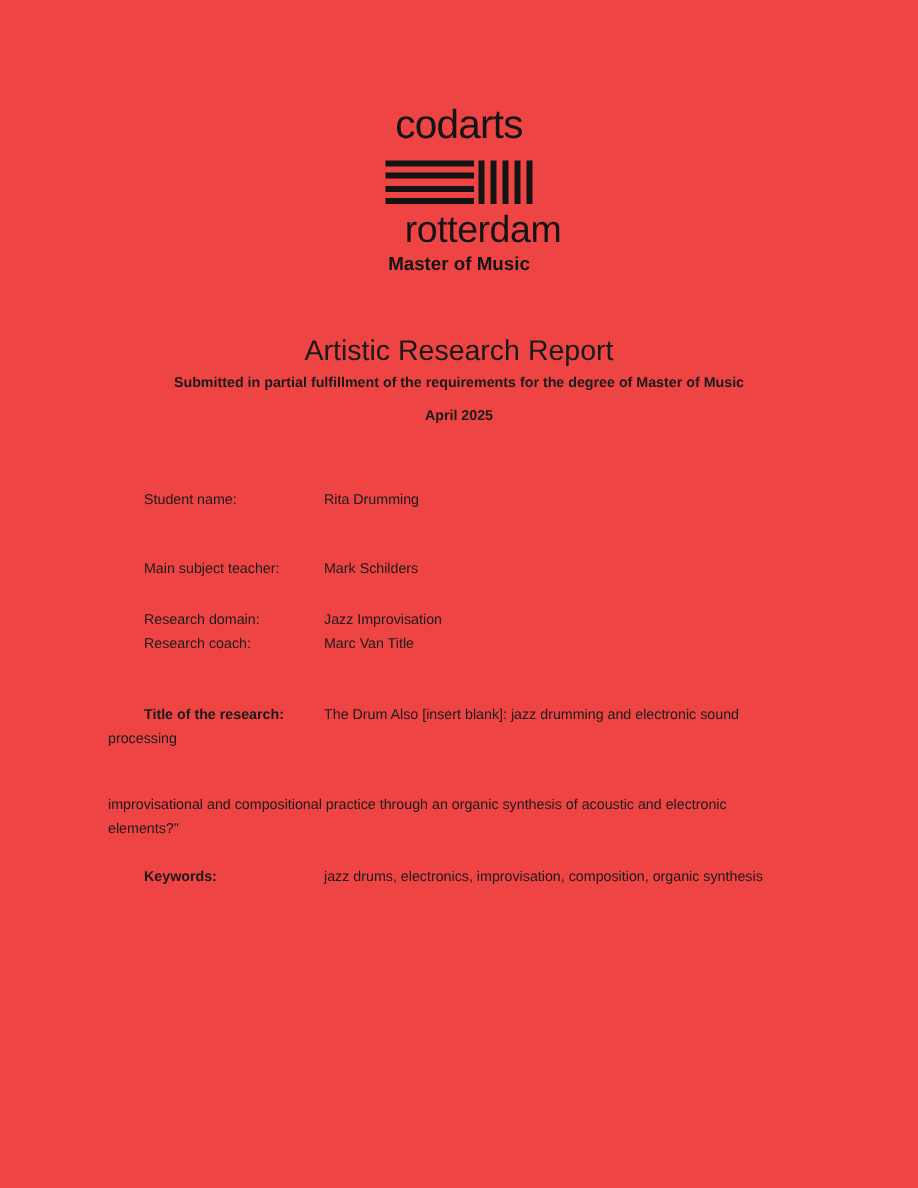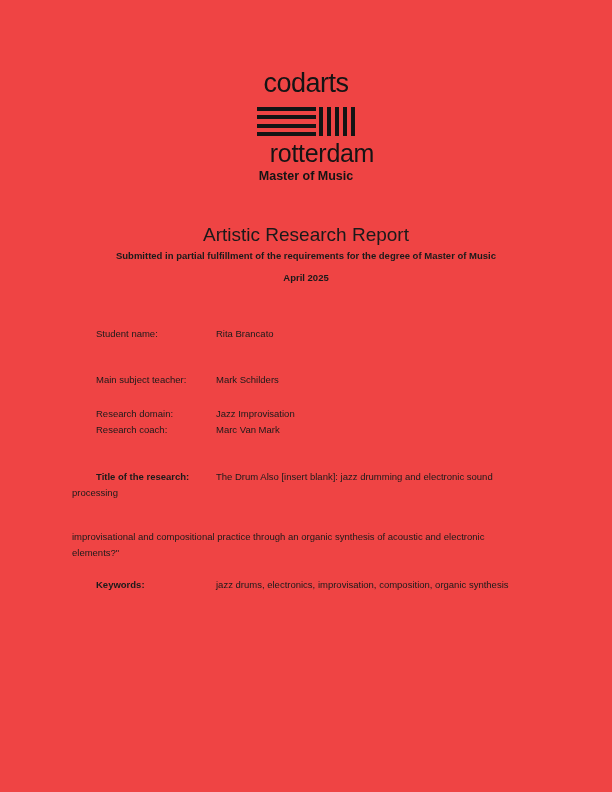--- a/index.html
+++ b/index.html
@@ -122,37 +122,37 @@
   </div>
 
   <div class="abs center report-title" style="top:223px">Artistic Research Report</div>
 
   <div class="abs center program" style="top:169px">Master of Music</div>
   <div class="abs center degree-statement" style="top:248px">Submitted in partial fulfillment of the requirements for the degree of Master of Music</div>
   <div class="abs center report-date" style="top:270px">April 2025</div>
 
   <div class="row" style="top:326px">
     <span class="label">Student name:</span>
-    <span class="value">Rita Brancato</span>
+    <span class="value">Rita Drumming</span>
   </div>
 
 
   <div class="row" style="top:372px">
     <span class="label">Main subject teacher:</span>
     <span class="value">Mark Schilders</span>
   </div>
 
   <div class="row" style="top:406px">
     <span class="label">Research domain:</span>
     <span class="value">Jazz Improvisation</span>
   </div>
 
   <div class="row" style="top:422px">
     <span class="label">Research coach:</span>
-    <span class="value">Marc Van Mark</span>
+    <span class="value">Marc Van Title</span>
   </div>
 
   <div class="row" style="top:485px">
     <span class="full">processing</span>
   </div>
   <div class="row" style="top:469px">
     <span class="label bold">Title of the research:</span>
     <span class="value">The Drum Also [insert blank]: jazz drumming and electronic sound</span>
   </div>
 

